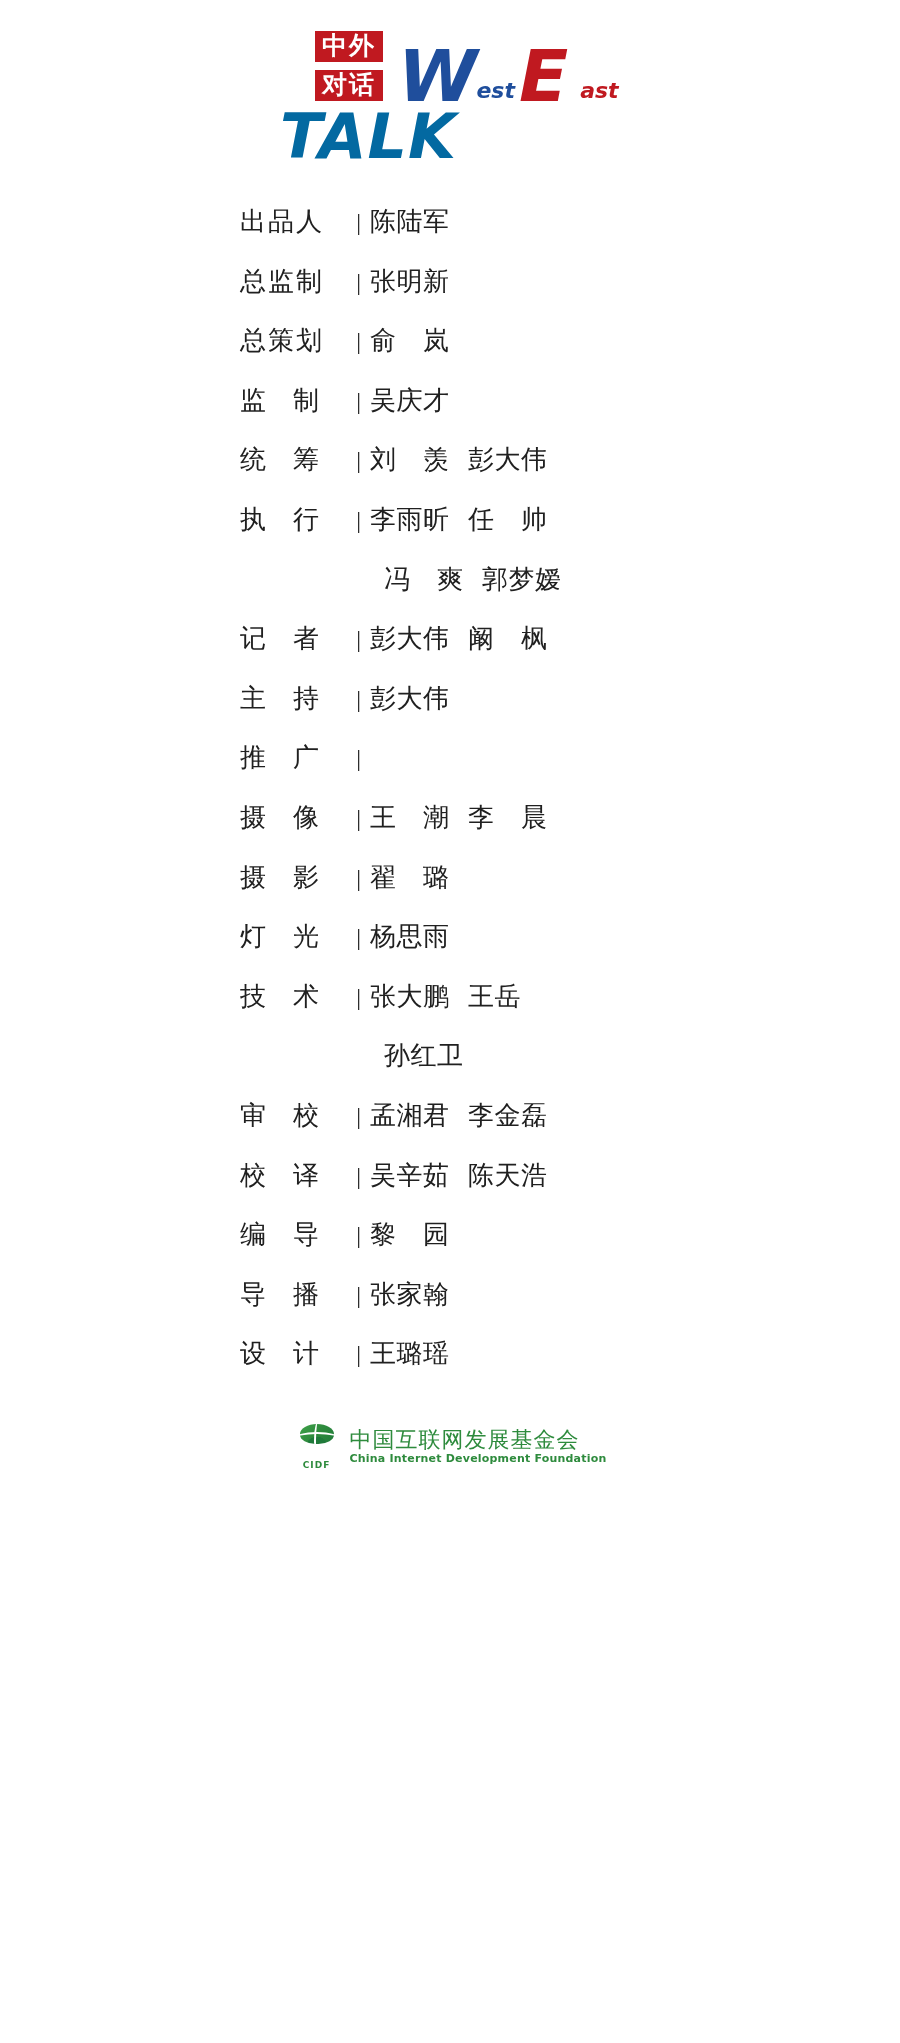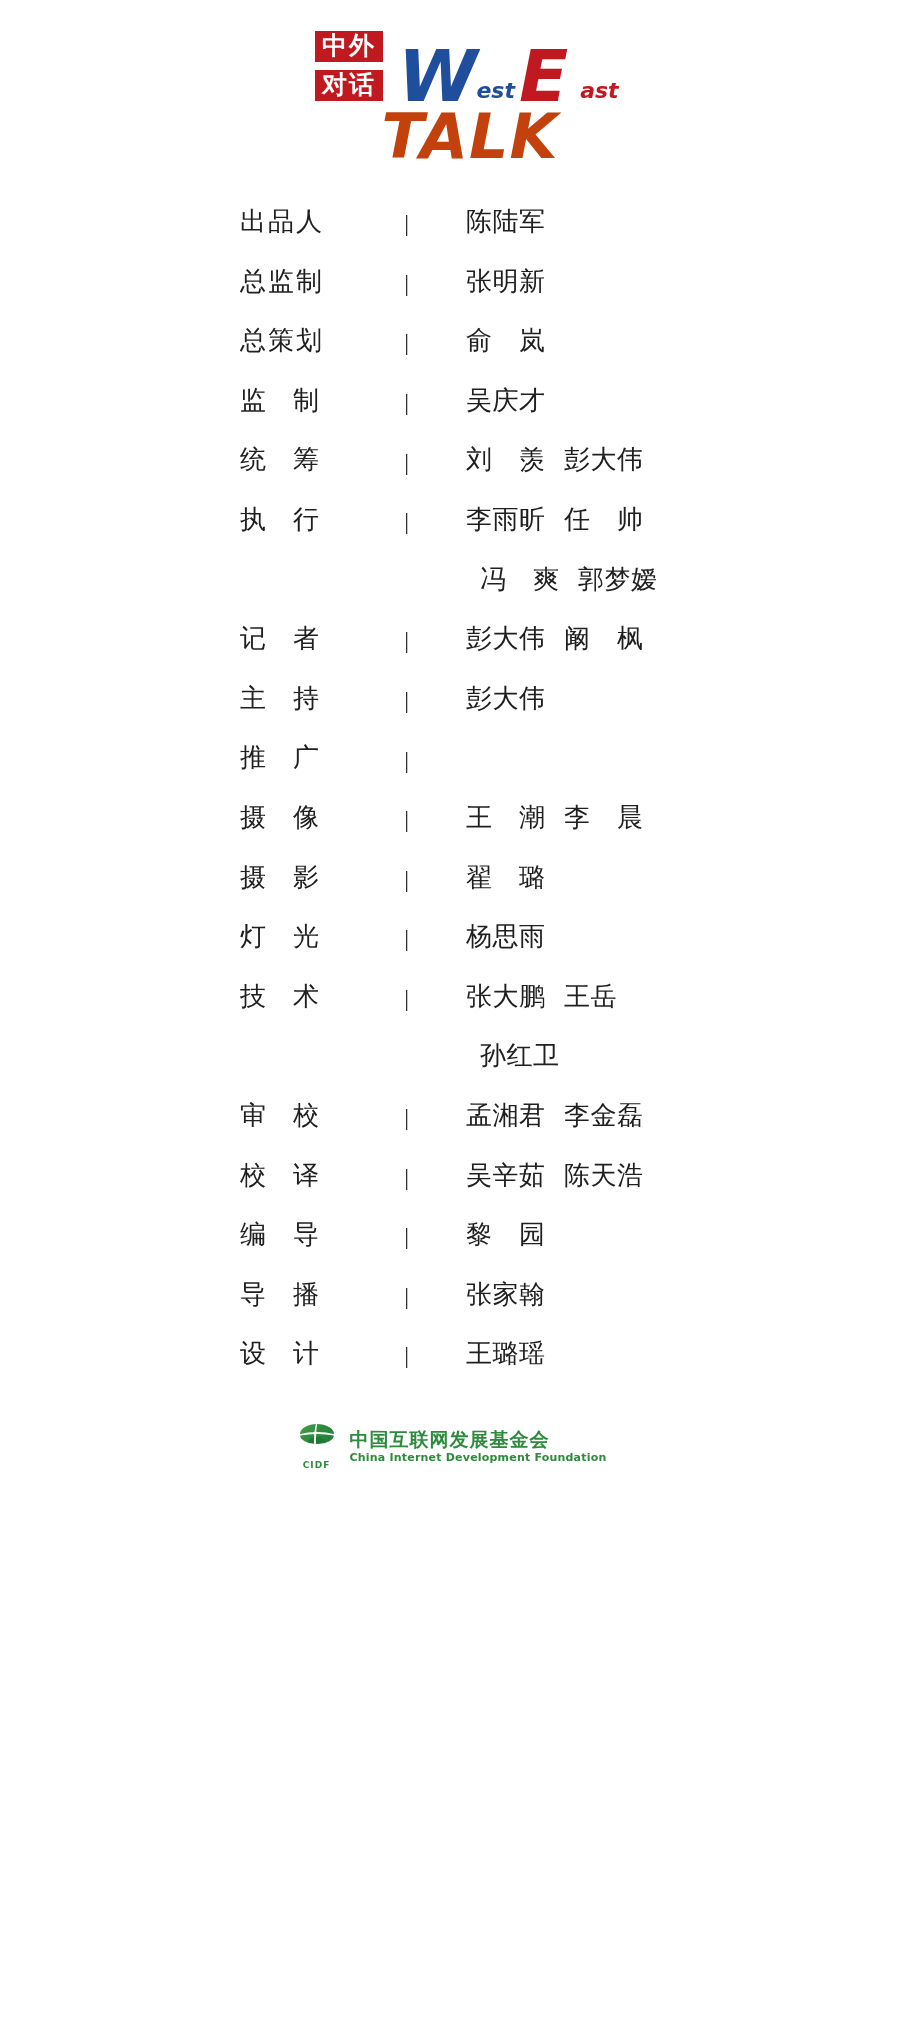--- a/index.html
+++ b/index.html
@@ -101,43 +101,41 @@
   }
   .we-sub-est { color: #1f4e9c; margin-left: 1px; }
   .we-sub-ast { color: #c01920; margin-left: 14px; }
 
   .logo-talk {
     font-family: "DejaVu Sans", sans-serif;
     font-weight: 700;
     font-style: italic;
     font-size: 62px;
     line-height: 1;
-    color: #c2410c;
+    color: #0369a1;
     letter-spacing: 1px;
-    text-align: center;
     margin-top: -6px;
     padding-left: 40px;
   }
 
   
   .credits {
     margin-top: 36px;
     width: 420px;
     display: flex;
     flex-direction: column;
   }
   .credit-row {
     display: flex;
-    align-items: flex-end;
+    align-items: center;
     margin-bottom: 31px;
     font-size: 26px;
     line-height: 1.1;
     color: #202020;
     letter-spacing: 0.5px;
-    gap: 48px;
   }
   .credit-role {
     width: 108px;
     flex: 0 0 108px;
     display: flex;
     justify-content: space-between;
     font-size: 26px;
     white-space: nowrap;
   }
   .credit-role.solid { justify-content: flex-start; letter-spacing: 2px; }
@@ -222,22 +220,22 @@
     letter-spacing: 1px;
     margin-top: 16px;
   }
   .footer-text {
     display: flex;
     flex-direction: column;
     justify-content: center;
   }
   .footer-cn {
     font-family: "DejaVu Sans", sans-serif;
-    font-size: 19px;
-    font-weight: 700;
+    font-size: 22px;
+    font-weight: 400;
     color: #2e8b3d;
     letter-spacing: 1px;
     line-height: 1.15;
   }
   .footer-en {
     font-family: "DejaVu Sans", sans-serif;
     font-size: 11px;
     font-weight: 700;
     color: #2e8b3d;
     letter-spacing: 0.2px;

